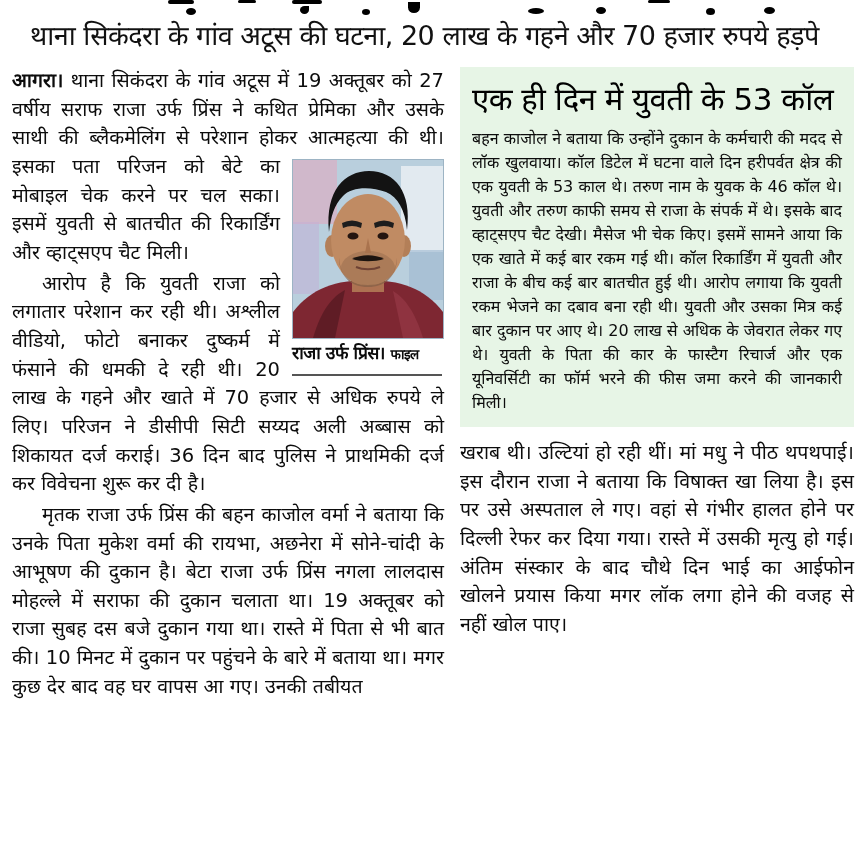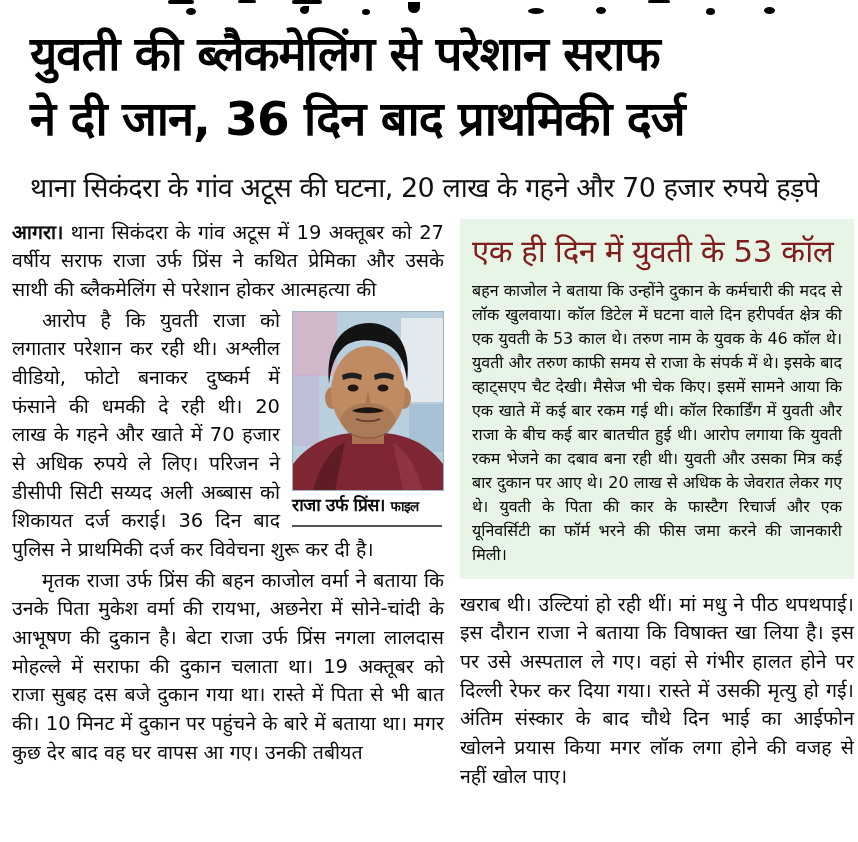--- a/index.html
+++ b/index.html
@@ -72,21 +72,21 @@
 
   .side-box{
     background:#e7f5e6;
     padding:10px 12px 12px 12px;
     margin-bottom:12px;
   }
   .side-box-title{
     font-size:31px;
     font-weight:normal;
     letter-spacing:-0.5px;
-    color:#7f1d1d;
+    color:#000000;
     margin:0 0 8px 0;
     white-space:nowrap;
   }
   .side-box-body{
     font-size:16px;
     line-height:1.5;
     text-align:justify;
     margin:0;
   }
   .continuation{
@@ -109,24 +109,20 @@
     <i style="left:300px;top:6px;width:9px;height:8px;border-radius:50% 0 50% 50%;"></i>
     <i style="left:362px;top:9px;width:8px;height:6px;border-radius:50%;"></i>
     <i style="left:408px;top:2px;width:12px;height:11px;border-radius:0 0 60% 60%;"></i>
     <i style="left:528px;top:8px;width:16px;height:6px;border-radius:50%;"></i>
     <i style="left:596px;top:7px;width:10px;height:7px;border-radius:50%;"></i>
     <i style="left:648px;top:0;width:22px;height:3px;"></i>
     <i style="left:706px;top:8px;width:9px;height:7px;border-radius:50%;"></i>
     <i style="left:764px;top:7px;width:11px;height:7px;border-radius:50%;"></i>
   </div>
 
-  <div class="headline">
-    <div>युवती की ब्लैकमेलिंग से परेशान सराफ</div>
-    <div>ने दी जान, 36 दिन बाद प्राथमिकी दर्ज</div>
-  </div>
 
   <div class="subheadline">थाना सिकंदरा के गांव अटूस की घटना, 20 लाख के गहने और 70 हजार रुपये हड़पे</div>
 
   <div class="content">
 
     <div class="left-col">
       <p class="body-text">
         <span class="dateline">आगरा।</span>
         <span>थाना सिकंदरा के गांव अटूस में 19 अक्तूबर को 27 वर्षीय सराफ राजा उर्फ प्रिंस ने कथित प्रेमिका और उसके साथी की ब्लैकमेलिंग से परेशान होकर आत्महत्या की</span>
         <span class="photo-float">
@@ -153,20 +149,21 @@
             <path d="M75,78 L72,93 L78,93 Z" fill="#a9734e"></path>
             <path d="M59,99 C68,94 82,94 91,99 C82,102 68,102 59,99 Z" fill="#1c1410"></path>
             <path d="M63,107 C70,110 80,110 87,107" stroke="#6e4234" stroke-width="2" fill="none"></path>
           </svg>
           <span class="photo-caption">
             <span>राजा उर्फ प्रिंस।</span>
             <span class="credit">फाइल</span>
           </span>
           <span style="display:block;" class="caption-rule"></span>
         </span>
+        <span>थी। इसका पता परिजन को बेटे का मोबाइल चेक करने पर चल सका। इसमें युवती से बातचीत की रिकार्डिंग और व्हाट्सएप चैट मिली।</span>
       </p>
       <p class="body-text indent">आरोप है कि युवती राजा को लगातार परेशान कर रही थी। अश्लील वीडियो, फोटो बनाकर दुष्कर्म में फंसाने की धमकी दे रही थी। 20 लाख के गहने और खाते में 70 हजार से अधिक रुपये ले लिए। परिजन ने डीसीपी सिटी सय्यद अली अब्बास को शिकायत दर्ज कराई। 36 दिन बाद पुलिस ने प्राथमिकी दर्ज कर विवेचना शुरू कर दी है।</p>
       <p class="body-text indent">मृतक राजा उर्फ प्रिंस की बहन काजोल वर्मा ने बताया कि उनके पिता मुकेश वर्मा की रायभा, अछनेरा में सोने-चांदी के आभूषण की दुकान है। बेटा राजा उर्फ प्रिंस नगला लालदास मोहल्ले में सराफा की दुकान चलाता था। 19 अक्तूबर को राजा सुबह दस बजे दुकान गया था। रास्ते में पिता से भी बात की। 10 मिनट में दुकान पर पहुंचने के बारे में बताया था। मगर कुछ देर बाद वह घर वापस आ गए। उनकी तबीयत</p>
 
     </div>
 
     <div class="right-col">
       <div class="side-box" style="background: rgb(231, 245, 230);">
         <h2 class="side-box-title">एक ही दिन में युवती के 53 कॉल</h2>
         <p class="side-box-body">बहन काजोल ने बताया कि उन्होंने दुकान के कर्मचारी की मदद से लॉक खुलवाया। कॉल डिटेल में घटना वाले दिन हरीपर्वत क्षेत्र की एक युवती के 53 काल थे। तरुण नाम के युवक के 46 कॉल थे। युवती और तरुण काफी समय से राजा के संपर्क में थे। इसके बाद व्हाट्सएप चैट देखी। मैसेज भी चेक किए। इसमें सामने आया कि एक खाते में कई बार रकम गई थी। कॉल रिकार्डिंग में युवती और राजा के बीच कई बार बातचीत हुई थी। आरोप लगाया कि युवती रकम भेजने का दबाव बना रही थी। युवती और उसका मित्र कई बार दुकान पर आए थे। 20 लाख से अधिक के जेवरात लेकर गए थे। युवती के पिता की कार के फास्टैग रिचार्ज और एक यूनिवर्सिटी का फॉर्म भरने की फीस जमा करने की जानकारी मिली।</p>

